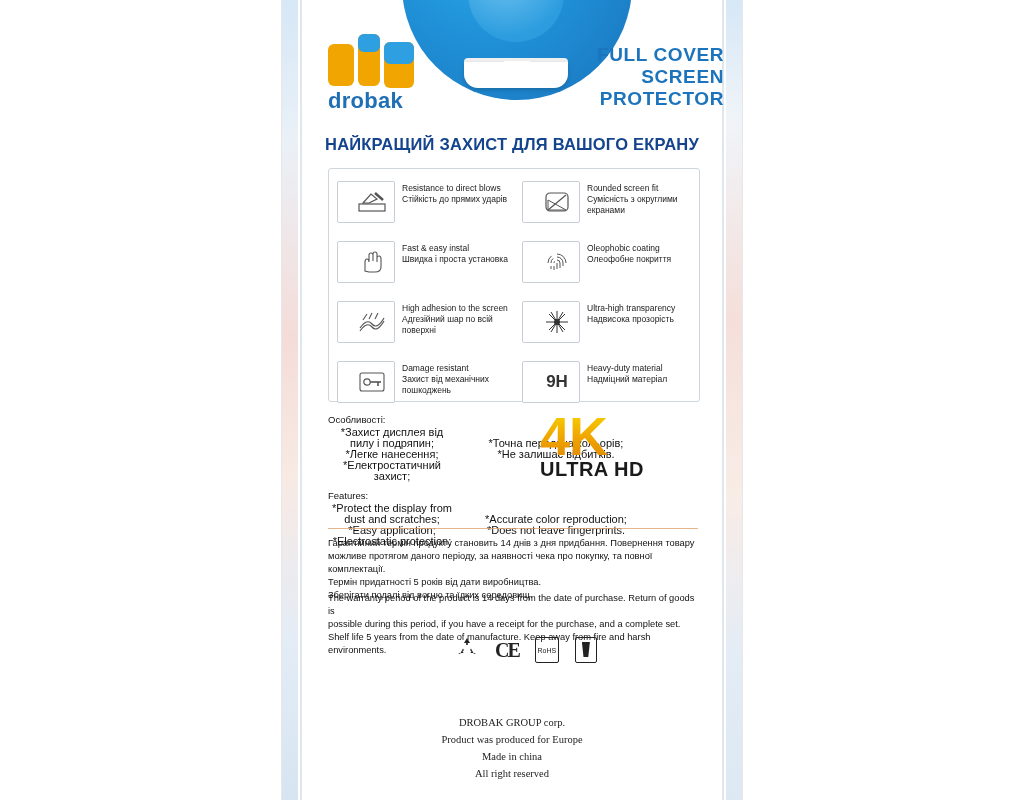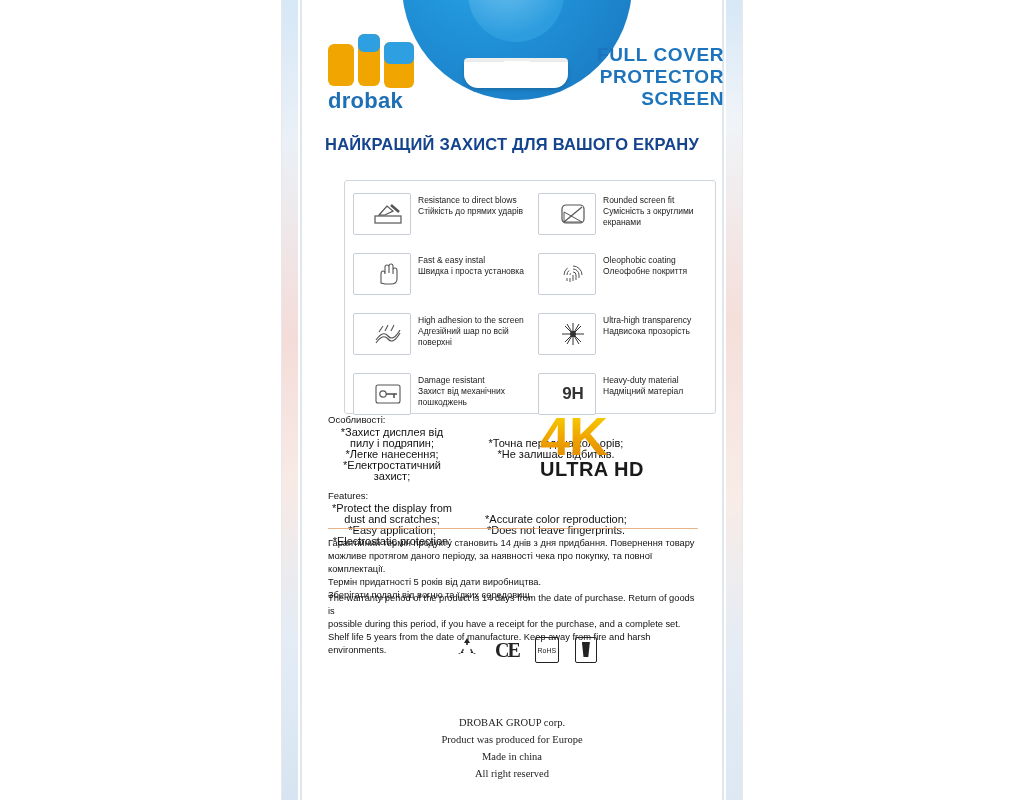--- a/index.html
+++ b/index.html
@@ -56,22 +56,22 @@
     color:#1c74bd;font-weight:bold;font-size:19px;line-height:22px;letter-spacing:.6px;
   }
 
   .subhead{
     position:absolute;left:0;right:0;top:135px;text-align:center;
     color:#15448e;font-weight:bold;font-size:16.5px;letter-spacing:.2px;
   }
 
   
   .featbox{
-    position:absolute;left:46px;top:180px;width:370px;height:232px;
-    border:1px solid #cfd6dd;border-radius:3px;margin-left:16px;
+    position:absolute;left:46px;top:168px;width:370px;height:232px;
+    border:1px solid #cfd6dd;border-radius:3px;
   }
   .featcol{position:absolute;top:6px;width:185px;}
   .featcol.l{left:0;}
   .featcol.r{left:185px;}
   .featrow{display:flex;align-items:flex-start;gap:7px;padding:6px 6px 6px 8px;height:48px;}
   .ficon{
     width:44px;height:40px;min-width:44px;border:1px solid #c7ced6;border-radius:2px;background:#fff;
     display:flex;align-items:center;justify-content:center;color:#4b4b4b;padding-left:12px;
   }
   .ftext{font-size:8.5px;line-height:11px;color:#1a1a1a;padding-top:2px;}
@@ -138,22 +138,22 @@
       <span class="sq d1"></span>
       <span class="sq d2"></span>
       <span class="sq d3"></span>
       <span class="sq d4"></span>
       <span class="sq d5"></span>
     </div>
     <div class="logo-text">drobak</div>
 
     <div class="headline">
       <div>FULL COVER</div>
+      <div>SCREEN</div>
       <div>PROTECTOR</div>
-      <div>SCREEN</div>
     </div>
 
     <div class="subhead">НАЙКРАЩИЙ ЗАХИСТ ДЛЯ ВАШОГО ЕКРАНУ</div>
 
     <div class="featbox">
 
       <div class="featcol l">
 
         <div class="featrow">
           <span class="ficon">

